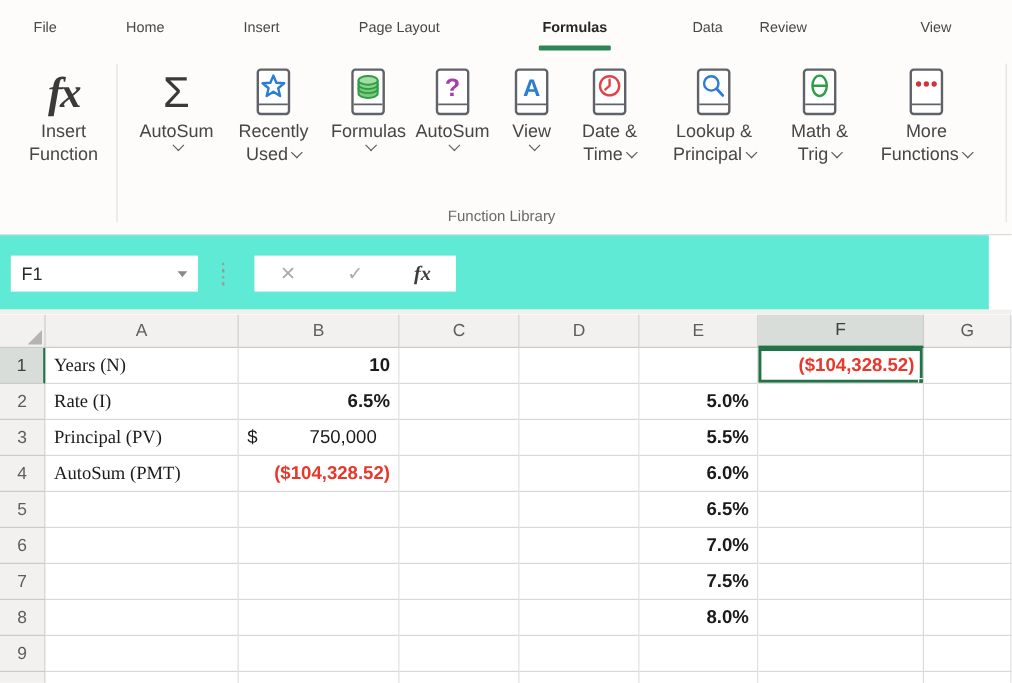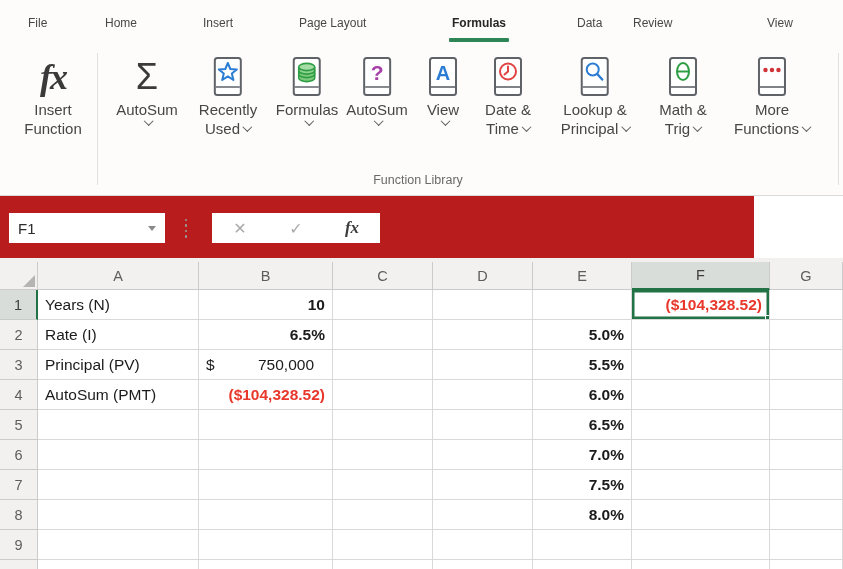--- a/index.html
+++ b/index.html
@@ -29,21 +29,21 @@
   .ric { height:46px; display:flex; align-items:center; justify-content:center; }
   .rl1, .rl2 { font-size:15px; color:#484644; line-height:19px; white-space:nowrap;
                display:flex; align-items:center; justify-content:center; }
   .chev { width:7px; height:7px; border-right:1.6px solid #5f5d5b; border-bottom:1.6px solid #5f5d5b;
           transform:rotate(45deg) translate(-1px,-1px); display:inline-block; margin-left:4px; }
   .fx-glyph { font-family:"Liberation Serif", serif; font-style:italic; font-weight:700;
               font-size:36px; color:#3a3a3a; letter-spacing:-2px; }
   .sigma-glyph { font-size:36px; color:#3a3a3a; font-weight:400; line-height:1; }
 
   
-  .fbar { position:absolute; left:0; top:196px; width:754px; height:62px; background:#b91c1c; }
+  .fbar { position:absolute; left:0; top:196px; width:824px; height:62px; background:#5eead4; }
   .namebox { position:absolute; left:9px; top:17px; width:156px; height:30px; background:#fff;
              display:flex; align-items:center; padding:0 9px; font-size:15px; color:#2b2b2b; }
   .nb-caret { position:absolute; right:9px; top:13px; width:0; height:0;
               border-left:4.5px solid transparent; border-right:4.5px solid transparent;
               border-top:5px solid #8a8a8a; }
   .dots { position:absolute; left:183px; top:17px; height:30px; width:6px; display:flex;
           flex-direction:column; align-items:center; justify-content:center; gap:3px; }
   .dots i { width:2.5px; height:2.5px; background:#9b9b9b; border-radius:50%; }
   .fbtns { position:absolute; left:212px; top:17px; width:168px; height:30px; background:#fff;
            display:flex; align-items:center; }
@@ -63,21 +63,21 @@
           display:flex; align-items:center; justify-content:center; }
   .chead.sel { background:#d8ddd9; border-bottom:2px solid #217346; color:#3f3f3f; }
   .rhead.sel { background:#d8ddd9; border-right:2px solid #217346; color:#3f3f3f; }
   .corner { position:relative; }
   .corner-tri { position:absolute; right:2px; bottom:2px; width:0; height:0;
           border-left:12px solid transparent; border-bottom:12px solid #b6b4b2; }
   .cell { flex:none; background:#fff; border-right:1px solid #d9d9d9; border-bottom:1px solid #d9d9d9;
           font-size:15.5px; color:#1b1b1b; display:flex; align-items:center; padding:0 7px;
           white-space:nowrap; overflow:hidden; }
   .cell.ar { justify-content:flex-end;font-weight:bold; }
-  .cell.al { justify-content:flex-start; }
+  .cell.al { justify-content:flex-start;font-family:Liberation Serif, serif; }
   .cell.acct { justify-content:space-between; padding-right:18px; }
   .cell.neg { color:#e8372b; }
   .cell.selcell { position:relative; z-index:2; box-shadow:inset 0 0 0 2.5px #217346; }
   .fill-handle { position:absolute; right:-3px; bottom:-3px; width:7px; height:7px;
           background:#217346; border:1px solid #fff; }
 </style>
 </head>
 <body>
 
 <div class="menubar">

